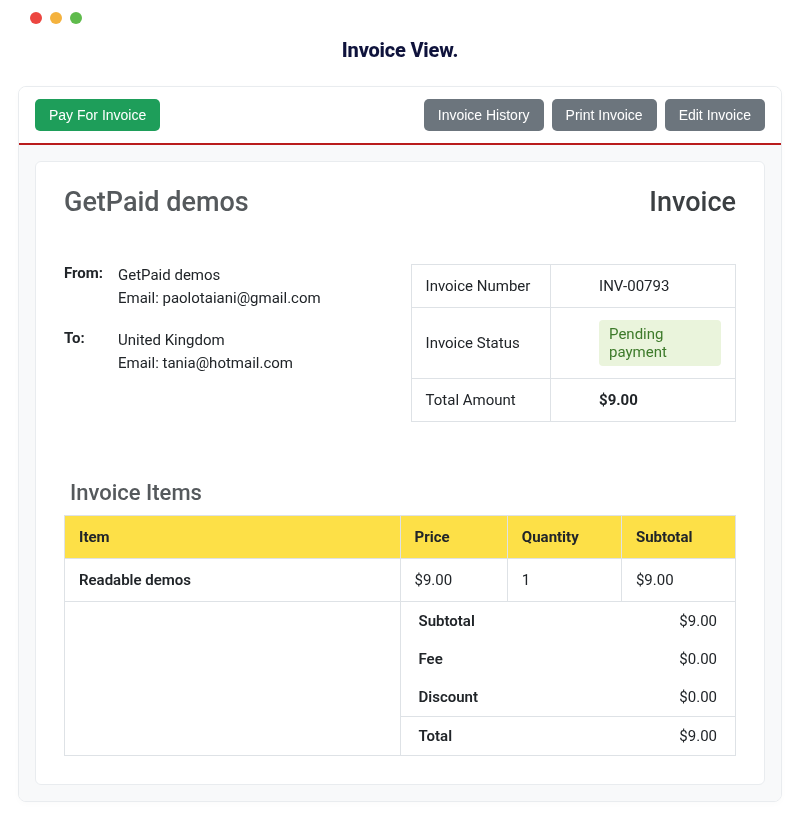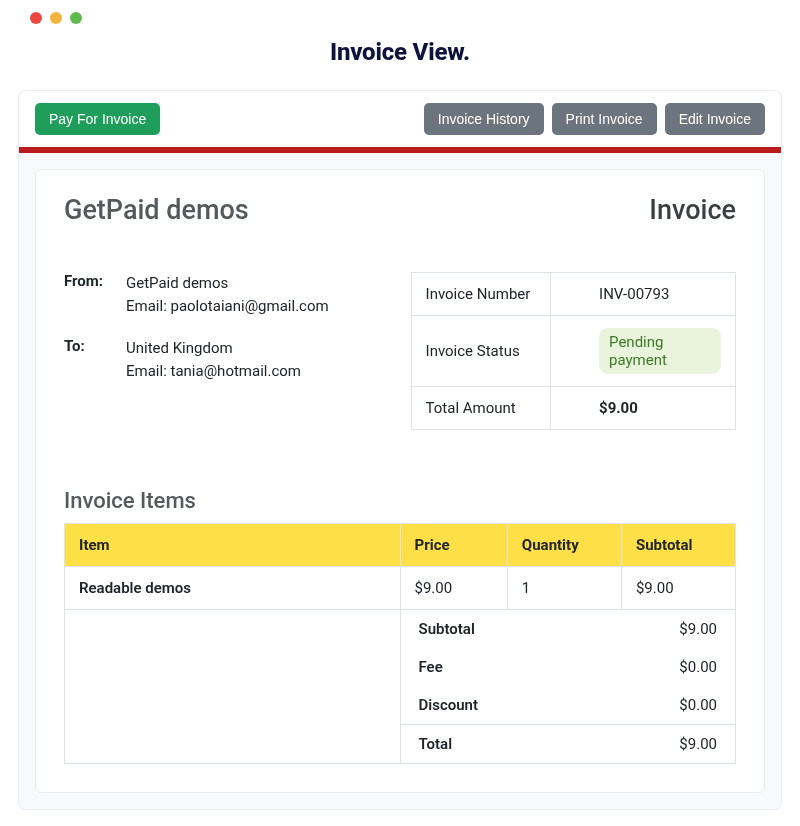--- a/index.html
+++ b/index.html
@@ -14,40 +14,40 @@
     display: flex;
     gap: 8px;
     padding: 12px 0 10px 30px;
   }
   .dot { width: 12px; height: 12px; border-radius: 50%; }
   .dot.red { background: #ec4640; }
   .dot.orange { background: #f4b23e; }
   .dot.green { background: #5fbb4c; }
   .page-title {
     text-align: center;
-    font-size: 24px;
+    font-size: 20px;
     font-weight: 800;
     color: #0f133c;
     margin: 4px 16px 24px;
     letter-spacing: -0.2px;
   }
   .card {
     margin: 0 18px 18px;
     border: 1px solid #e9ecef;
     border-radius: 8px;
     background: #fff;
     box-shadow: 0 2px 6px rgba(0,0,0,0.02);
     overflow: hidden;
   }
   .toolbar {
     display: flex;
     align-items: center;
     justify-content: space-between;
     padding: 12px 16px;
-    border-bottom: 6px solid #b91c1c;
+    border-bottom: 2px solid #b91c1c;
     background:#fff;
   }
   .toolbar .right { display: flex; gap: 8px; }
   .btn {
     display: inline-flex;
     align-items: center;
     justify-content: center;
     padding: 8px 14px;
     font-size: 14px;
     font-weight: 500;
@@ -87,21 +87,21 @@
     align-items: flex-start;
     margin-bottom: 58px;
   }
   .addresses {
     flex: 0 0 48%;
     font-size: 15px;
     color: #212529;
   }
   .addr {
     display: flex;
-    gap: 16px;
+    gap: 8px;
     margin-bottom: 18px;
   }
   .addr .label {
     font-weight: 700;
     min-width: 46px;
   }
   .addr .val div { line-height: 1.55; }
   .summary {
     flex: 1;
   }
@@ -116,28 +116,29 @@
     vertical-align: middle;
   }
   .summary-table td:first-child { width: 43%; color: #212529; }
   .summary-table td:last-child { color: #212529; padding-left: 48px; }
   .badge {
     display: inline-block;
     padding: 5px 10px;
     background: #eaf4dc;
     color: #3d7a2a;
     font-size: 15px;
-    border-radius: 9px;
+    border-radius: 4px;
   }
   .bold { font-weight: 700; }
   .section-title {
     font-size: 22px;
     font-weight: 500;
     color: #55595c;
     margin-bottom: 10px;
+    margin-left: 6px;
   }
   .items-table {
     width: 100%;
     border-collapse: collapse;
     font-size: 15px;
   }
   .items-table th, .items-table td {
     border: 1px solid #dee2e6;
     padding: 12px 14px;
     text-align: left;

